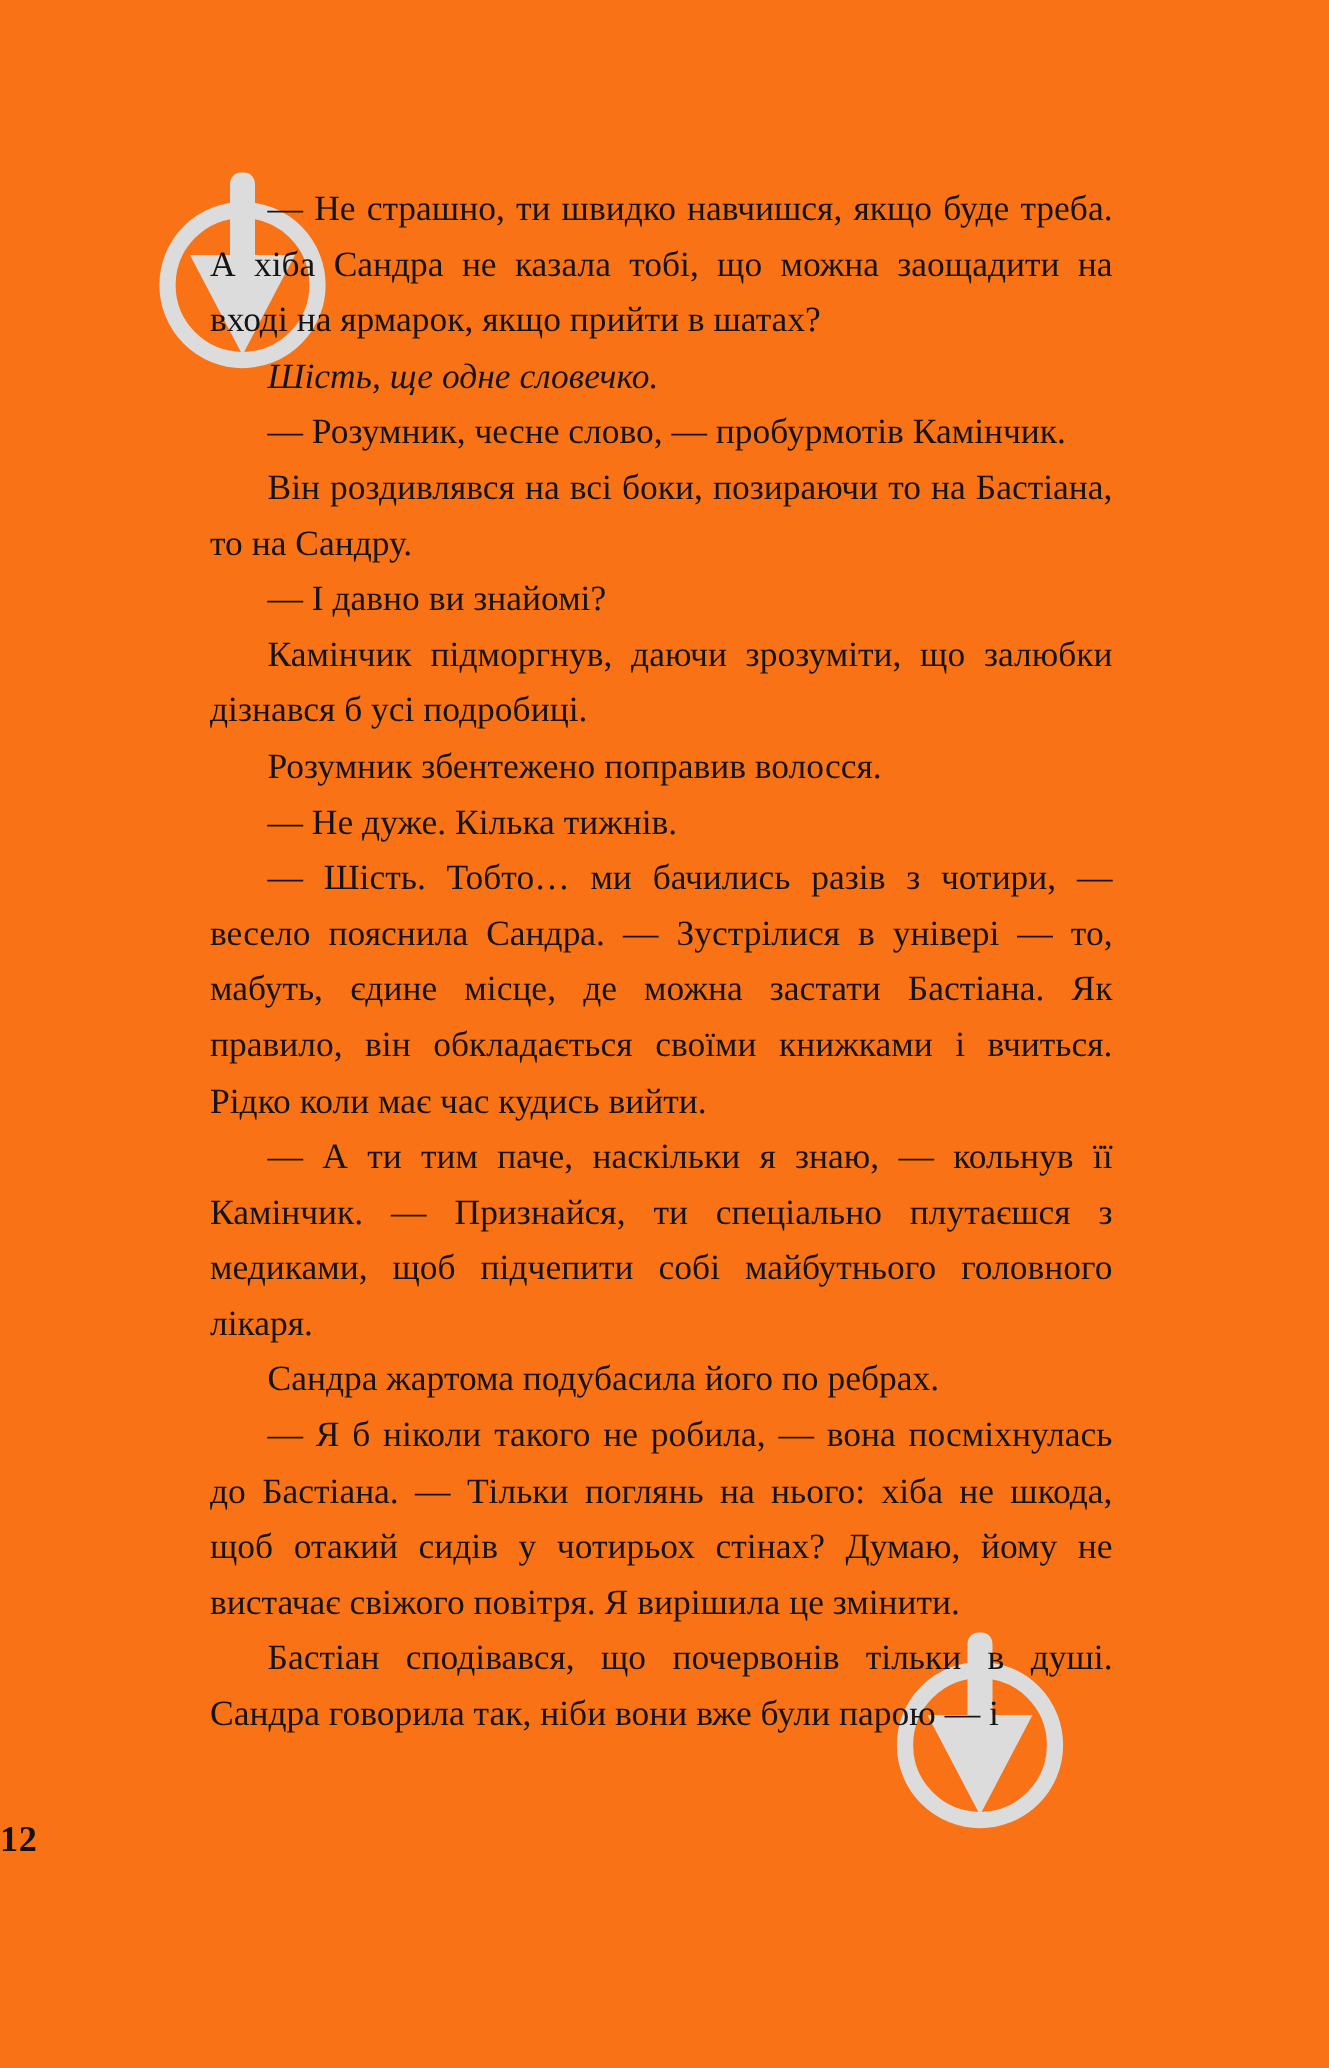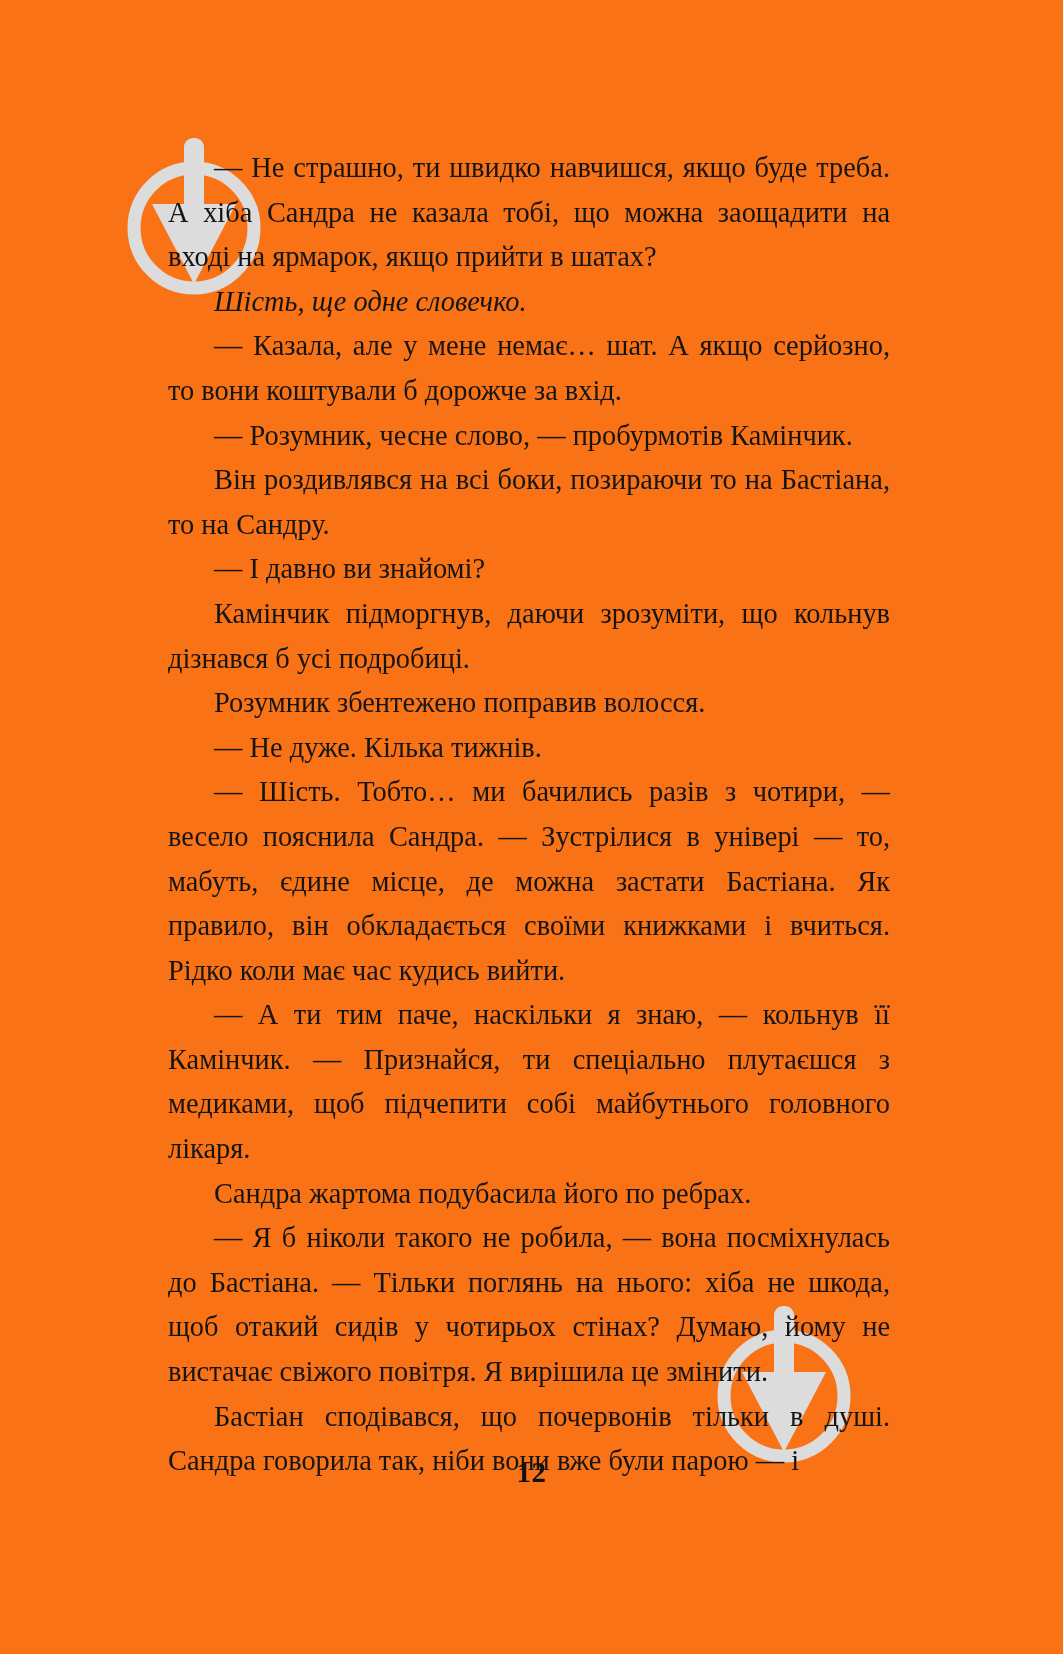--- a/index.html
+++ b/index.html
@@ -66,21 +66,21 @@
   #text-block p.italic-line {
     font-style: italic;
   }
 
   
   #page-number {
     position: absolute;
     left: 0;
     right: 0;
     top: 1456px;
-    text-align: center;
+    text-align: left;
     z-index: 2;
     color: #121212;
     font-size: 29px;
     font-weight: 700;
     letter-spacing: 0.5px;
     font-family: "Liberation Serif", "DejaVu Serif", serif;
   }
 </style>
 </head>
 <body>
@@ -103,25 +103,24 @@
         <circle cx="68" cy="104" r="60"></circle>
       </g>
       <rect x="58" y="14" width="20" height="96" rx="9" fill="#dcdcdc"></rect>
       <path d="M26 80 H110 L68 160 Z" fill="#dcdcdc"></path>
     </svg>
   </div>
 
   <div id="text-block">
     <p>— Не страшно, ти швидко навчишся, якщо буде треба. А хіба Сандра не казала тобі, що можна заощадити на вході на ярмарок, якщо прийти в шатах?</p>
     <p class="italic-line">Шість, ще одне словечко.</p>
-    <p>— Казала, але у мене немає… шат. А якщо серйозно, то вони коштували б дорожче за вхід.</p>
     <p>— Розумник, чесне слово, — пробурмотів Камінчик.</p>
     <p>Він роздивлявся на всі боки, позираючи то на Бастіана, то на Сандру.</p>
     <p>— І давно ви знайомі?</p>
-    <p>Камінчик підморгнув, даючи зрозуміти, що кольнув дізнався б усі подробиці.</p>
+    <p>Камінчик підморгнув, даючи зрозуміти, що залюбки дізнався б усі подробиці.</p>
     <p>Розумник збентежено поправив волосся.</p>
     <p>— Не дуже. Кілька тижнів.</p>
     <p>— Шість. Тобто… ми бачились разів з чотири, — весело пояснила Сандра. — Зустрілися в універі — то, мабуть, єдине місце, де можна застати Бастіана. Як правило, він обкладається своїми книжками і вчиться. Рідко коли має час кудись вийти.</p>
     <p>— А ти тим паче, наскільки я знаю, — кольнув її Камінчик. — Признайся, ти спеціально плутаєшся з медиками, щоб підчепити собі майбутнього головного лікаря.</p>
     <p>Сандра жартома подубасила його по ребрах.</p>
     <p>— Я б ніколи такого не робила, — вона посміхнулась до Бастіана. — Тільки поглянь на нього: хіба не шкода, щоб отакий сидів у чотирьох стінах? Думаю, йому не вистачає свіжого повітря. Я вирішила це змінити.</p>
     <p>Бастіан сподівався, що почервонів тільки в душі. Сандра говорила так, ніби вони вже були парою — і</p>
   </div>
 
   <div id="page-number">12</div>

